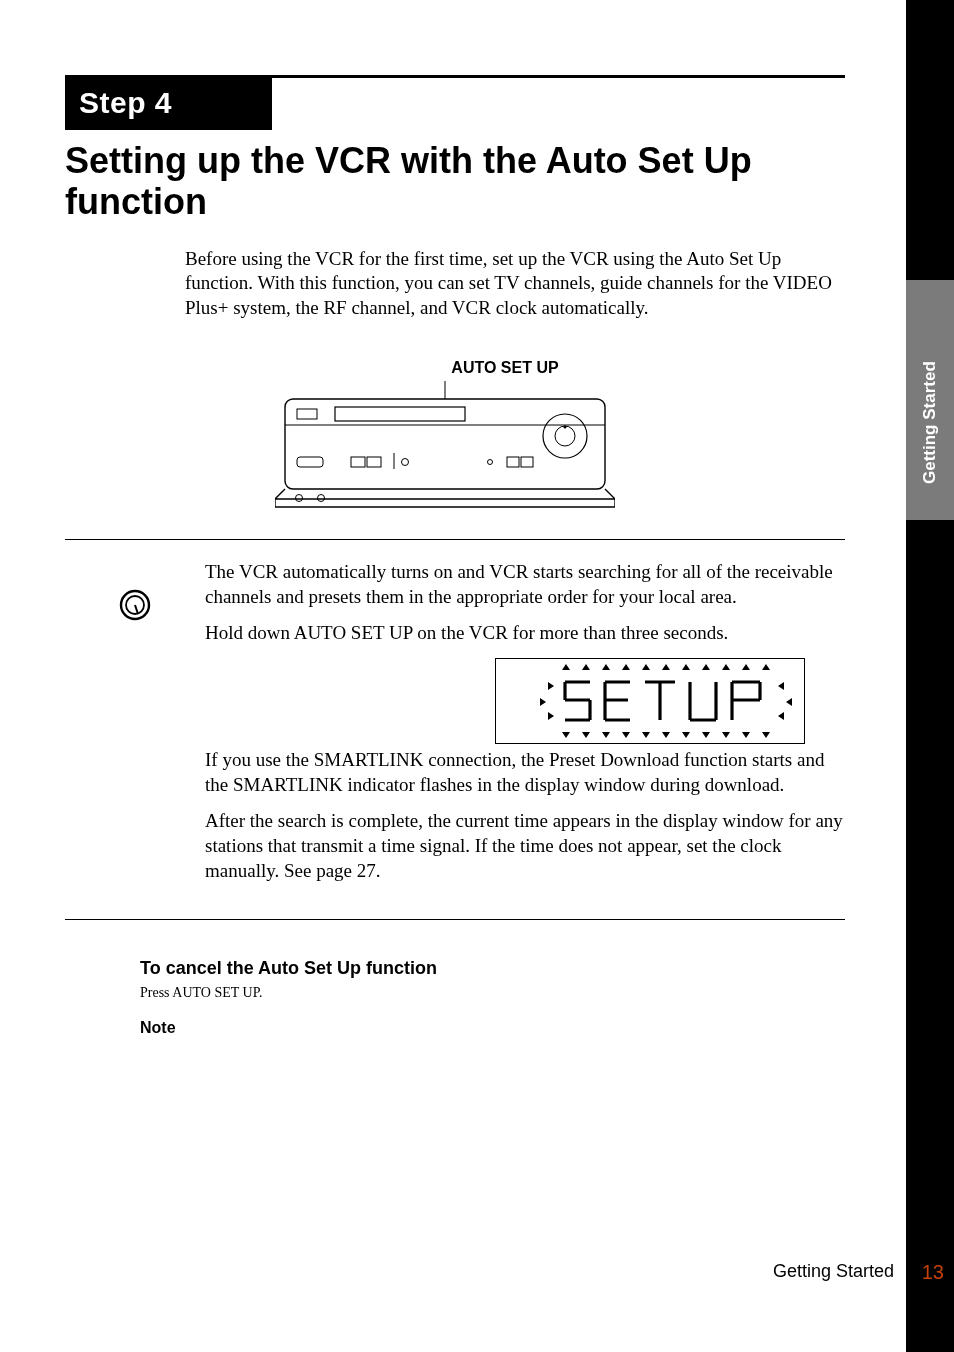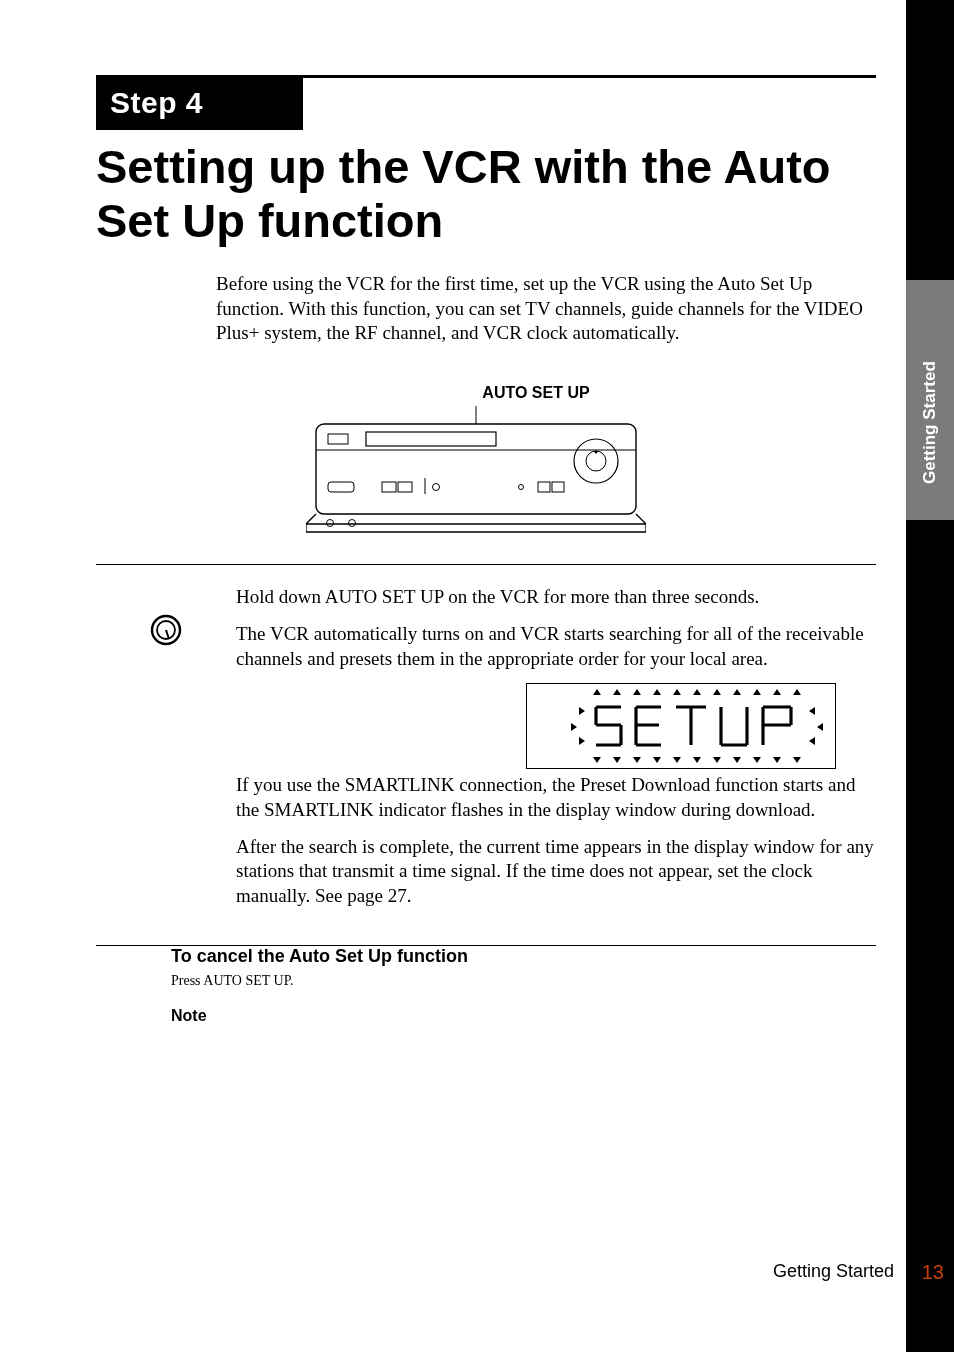--- a/index.html
+++ b/index.html
@@ -1,39 +1,39 @@
 <!DOCTYPE html>
 <html><head>
 <meta charset="utf-8">
 <style>
   * { box-sizing: border-box; margin: 0; padding: 0; }
   html, body { width: 954px; height: 1352px; background: #fff; font-family: "Palatino Linotype", "Book Antiqua", Palatino, Georgia, serif; color: #000; }
   .page { position: relative; width: 954px; height: 1352px; }
   .right-black { position: absolute; top: 0; right: 0; width: 48px; height: 1352px; background: #000; }
   .side-tab { position: absolute; top: 280px; right: 0; width: 48px; height: 240px; background: #7b7b7b; }
   .side-tab-text { position: absolute; top: 30px; left: 0; width: 48px; height: 180px; color: #fff; font-family: "Helvetica Neue", Helvetica, Arial, sans-serif; font-weight: 700; font-size: 17px; writing-mode: vertical-rl; text-orientation: mixed; display: flex; align-items: center; justify-content: flex-start; padding-top: 6px; transform: rotate(180deg); }
-  .content { position: absolute; left: 96px; top: 75px; width: 780px; }
+  .content { position: absolute; left: 65px; top: 75px; width: 780px; }
   .rule-top { border-top: 3px solid #000; width: 100%; height: 0; }
   .step-row { display: flex; align-items: stretch; }
   .step-badge { background: #000; color: #fff; font-family: "Helvetica Neue", Helvetica, Arial, sans-serif; font-weight: 800; font-size: 30px; padding: 8px 100px 10px 14px; letter-spacing: 0.5px; }
-  .title { font-family: "Helvetica Neue", Helvetica, Arial, sans-serif; font-weight: 800; font-size: 47px; line-height: 1.15; margin-top: 10px; }
+  .title { font-family: "Helvetica Neue", Helvetica, Arial, sans-serif; font-weight: 800; font-size: 36px; line-height: 1.15; margin-top: 10px; }
   .intro { margin-left: 120px; margin-top: 24px; font-size: 19px; line-height: 1.3; }
   .vcr-wrap { margin-left: 120px; margin-top: 18px; width: 520px; }
   .vcr-label { font-family: "Helvetica Neue", Helvetica, Arial, sans-serif; font-weight: 700; font-size: 16px; text-align: center; margin-left: 120px; margin-top: 38px; }
   .vcr-art { display: block; margin: 4px auto 0; }
   .hr-thin { border: 0; border-top: 1.5px solid #000; margin-top: 28px; width: 100%; }
   .step-block { display: flex; margin-top: 20px; }
   .step-icon { width: 140px; flex: 0 0 140px; display: flex; justify-content: center; padding-top: 28px; }
   .step-body { flex: 1; font-size: 19px; line-height: 1.3; }
   .step-body p { margin-bottom: 12px; }
   .lcd-wrap { margin-left: 290px; margin-top: 4px; }
   .lcd-frame { border: 1.5px solid #000; width: 310px; height: 86px; position: relative; display: flex; align-items: center; justify-content: center; overflow: hidden; }
   .hr-after { border: 0; border-top: 1.5px solid #000; margin-top: 24px; width: 100%; }
   .after { margin-left: 75px; width: 700px; }
-  .sub-h { font-family: "Helvetica Neue", Helvetica, Arial, sans-serif; font-weight: 700; font-size: 18px; }
+  .sub-h { font-family: "Helvetica Neue", Helvetica, Arial, sans-serif; font-weight: 700; font-size: 18px; margin-top: 38px; }
   .sub-body { font-size: 14px; margin-top: 6px; }
   .note-h { font-family: "Helvetica Neue", Helvetica, Arial, sans-serif; font-weight: 700; font-size: 16px; margin-top: 18px; }
   .note-li { font-size: 16.5px; margin-top: 4px; padding-left: 12px; }
   .note-li::before { content: "• "; }
   .footer { position: absolute; bottom: 70px; right: 60px; display: flex; align-items: baseline; gap: 22px; color: #000; font-family: "Helvetica Neue", Helvetica, Arial, sans-serif; }
   .footer .section { font-size: 18px; font-weight: 400; }
   .footer .pnum { position: absolute; right: -50px; color: #c2410c; font-weight: 400; font-size: 20px; }
 </style>
 </head>
 <body>
@@ -92,22 +92,22 @@
 
     <div class="step-block">
       <div class="step-icon">
         <svg width="34" height="34" viewBox="0 0 34 34">
           <circle cx="17" cy="17" r="14" fill="none" stroke="#000" stroke-width="2.4"></circle>
           <circle cx="17" cy="17" r="9" fill="none" stroke="#000" stroke-width="1.8"></circle>
           <line x1="17" y1="17" x2="20" y2="26" stroke="#000" stroke-width="2"></line>
         </svg>
       </div>
       <div class="step-body">
+        <p>The VCR automatically turns on and VCR starts searching for all of the receivable channels and presets them in the appropriate order for your local area.</p>
         <p>Hold down AUTO SET UP on the VCR for more than three seconds.</p>
-        <p>The VCR automatically turns on and VCR starts searching for all of the receivable channels and presets them in the appropriate order for your local area.</p>
 
         <div class="lcd-wrap">
           <div class="lcd-frame">
             <svg width="300" height="78" viewBox="0 0 300 78">
 
               <g fill="#000">
                 <polygon points="62,8 66,2 70,8"></polygon>
                   <polygon points="82,8 86,2 90,8"></polygon>
                   <polygon points="102,8 106,2 110,8"></polygon>
                   <polygon points="122,8 126,2 130,8"></polygon>

